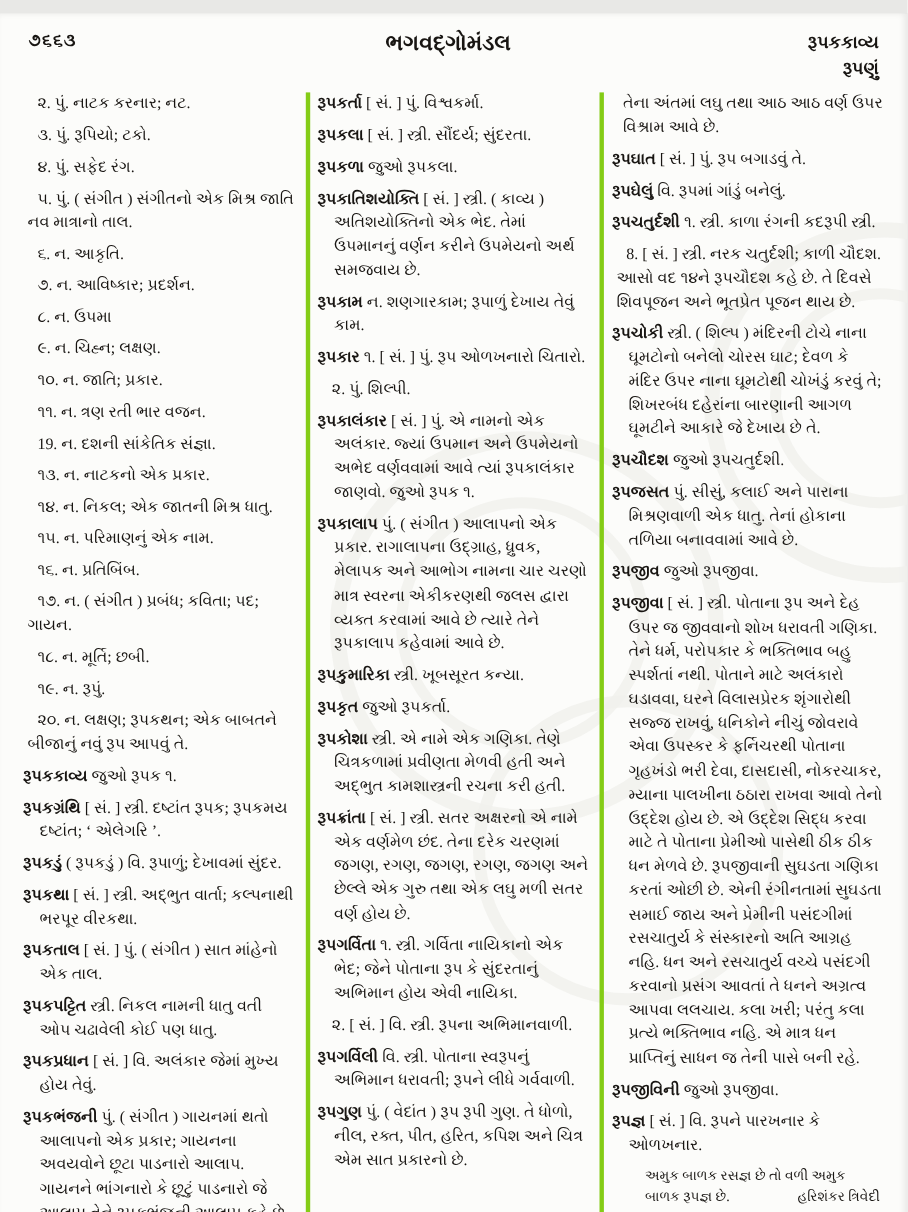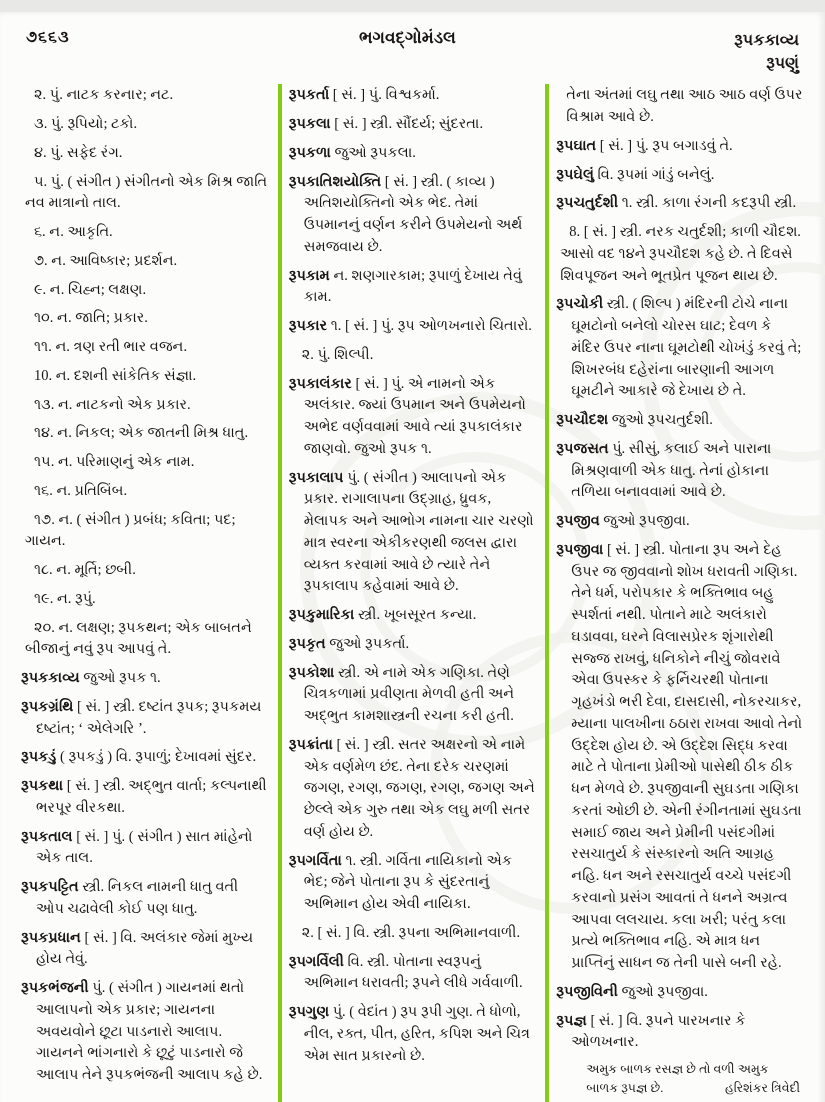--- a/index.html
+++ b/index.html
@@ -24,21 +24,21 @@
   .wm.c4{width:180px;height:180px;left:700px;top:250px;border-width:10px;}
   .wm.c5{width:260px;height:260px;left:430px;top:620px;border-width:11px;}
 
   .header{
     position:relative;z-index:2;
     display:flex;justify-content:space-between;align-items:flex-start;
     padding:16px 26px 4px 26px;
     font-size:16px;
   }
   .pageno{width:120px;font-weight:bold;letter-spacing:1px;}
-  .booktitle{flex:1;text-align:center;font-weight:bold;font-size:17px;}
+  .booktitle{flex:1;text-align:center;font-weight:bold;font-size:20px;}
   .guides{width:130px;text-align:right;font-weight:bold;line-height:1.45;}
 
   .columns{
     position:relative;z-index:2;
     display:flex;
     padding:6px 12px 0 14px;
     height:1030px;
   }
   .column{
     width:33.33%;
@@ -80,24 +80,25 @@
   </div>
 
   <div class="columns">
     <div class="column">
         <p class="sub">૨. પું. નાટક કરનાર; નટ.</p>
         <p class="sub">૩. પું. રૂપિયો; ટકો.</p>
         <p class="sub">૪. પું. સફેદ રંગ.</p>
         <p class="sub">૫. પું. ( સંગીત ) સંગીતનો એક મિશ્ર જાતિ નવ માત્રાનો તાલ.</p>
         <p class="sub">૬. ન. આકૃતિ.</p>
         <p class="sub">૭. ન. આવિષ્કાર; પ્રદર્શન.</p>
+        <p class="sub">૮. ન. ઉપમા</p>
         <p class="sub">૯. ન. ચિહ્ન; લક્ષણ.</p>
         <p class="sub">૧૦. ન. જાતિ; પ્રકાર.</p>
         <p class="sub">૧૧. ન. ત્રણ રતી ભાર વજન.</p>
-        <p class="sub">10. ન. દશની સાંકેતિક સંજ્ઞા.</p>
+        <p class="sub">19. ન. દશની સાંકેતિક સંજ્ઞા.</p>
         <p class="sub">૧૩. ન. નાટકનો એક પ્રકાર.</p>
         <p class="sub">૧૪. ન. નિકલ; એક જાતની મિશ્ર ધાતુ.</p>
         <p class="sub">૧૫. ન. પરિમાણનું એક નામ.</p>
         <p class="sub">૧૬. ન. પ્રતિબિંબ.</p>
         <p class="sub">૧૭. ન. ( સંગીત ) પ્રબંધ; કવિતા; પદ; ગાયન.</p>
         <p class="sub">૧૮. ન. મૂર્તિ; છબી.</p>
         <p class="sub">૧૯. ન. રૂપું.</p>
         <p class="sub">૨૦. ન. લક્ષણ; રૂપકથન; એક બાબતને બીજાનું નવું રૂપ આપવું તે.</p>
         <p class="entry"><b class="hw">રૂપકકાવ્ય</b> જુઓ રૂપક ૧.</p>
         <p class="entry"><b class="hw">રૂપકગ્રંથિ</b> [ સં. ] સ્ત્રી. દષ્ટાંત રૂપક; રૂપકમય દષ્ટાંત; ‘ એલેગરિ ’.</p>

